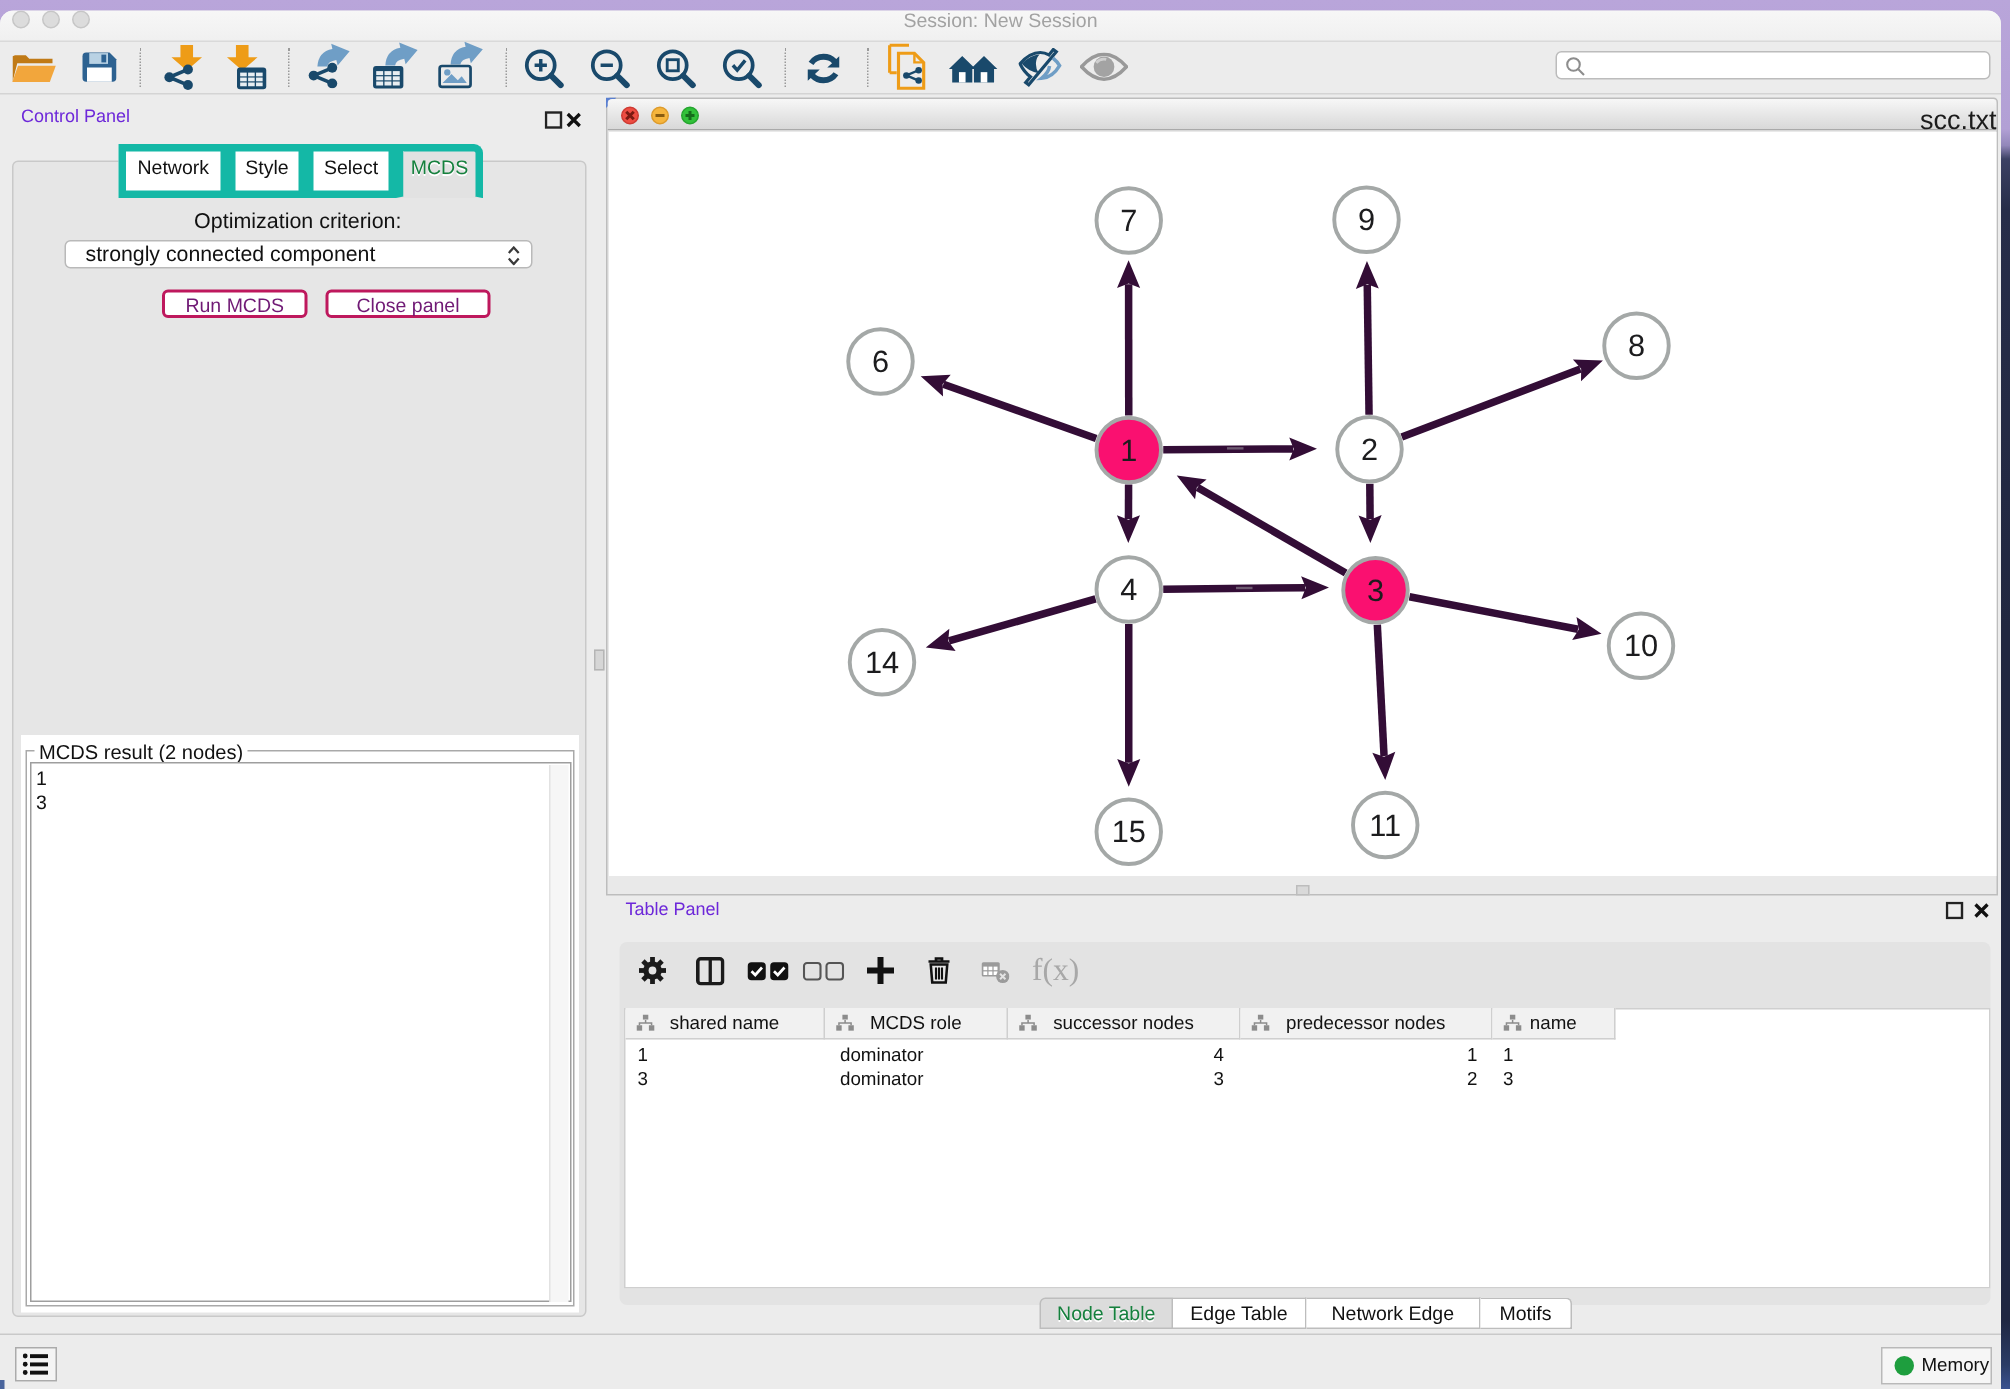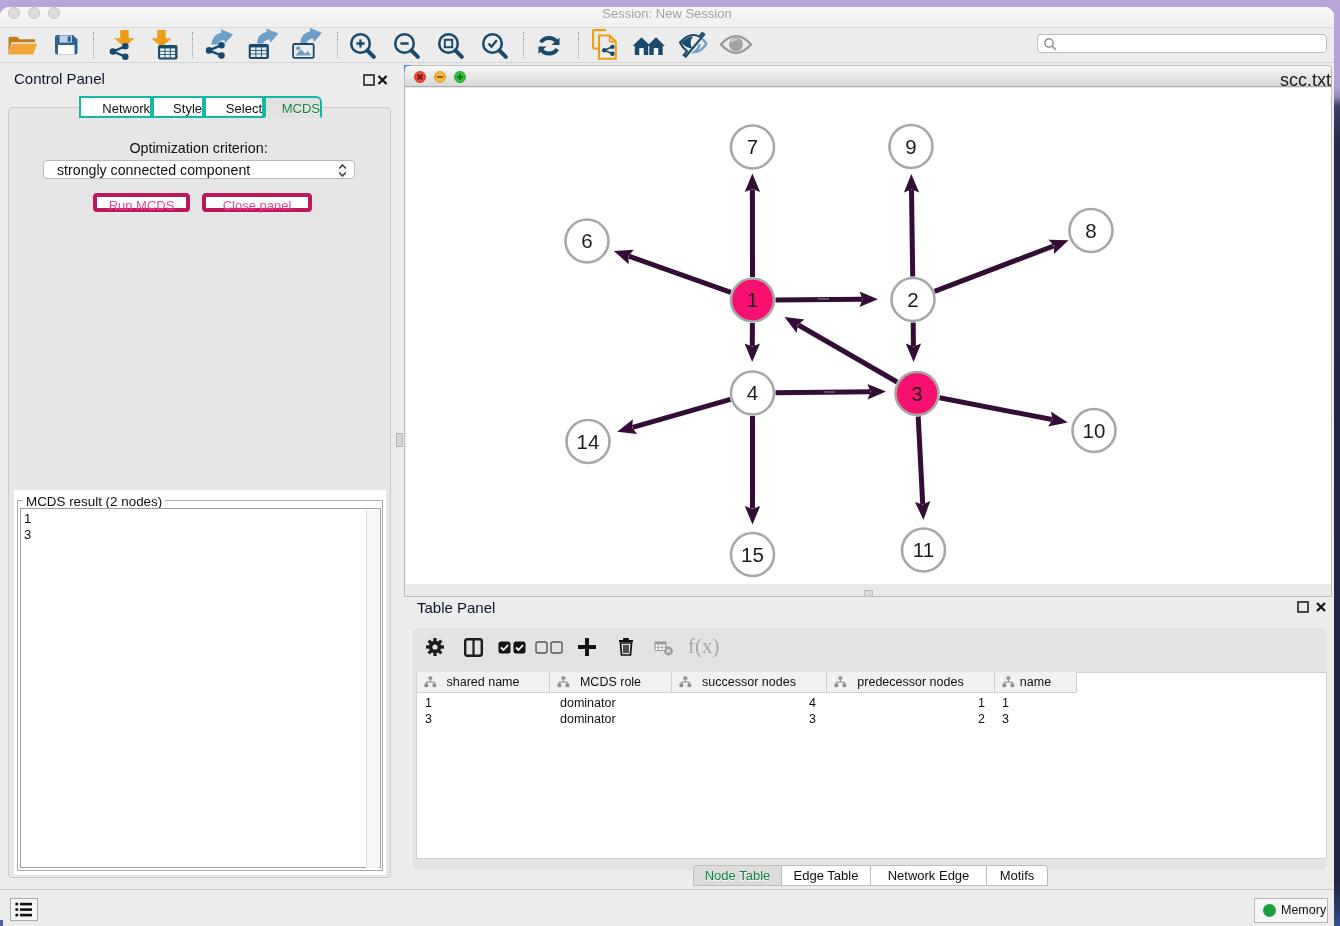--- a/index.html
+++ b/index.html
@@ -10,30 +10,30 @@
   background:linear-gradient(#f7f7f7,#f0f0f0); border-bottom:1px solid #d9d9d9; }
 .tl { position:absolute; top:0px; width:12px; height:12px; border-radius:50%;
   background:#dcdcdc; border:1px solid #c6c6c6; }
 .apptitle { position:absolute; top:-1px; left:0; width:100%; text-align:center;
   font-size:13px; color:#a2a2a2; }
 .toolbar { position:absolute; left:0; top:21px; width:100%; height:35px;
   background:#ececec; border-bottom:1px solid #d4d4d4; }
 .tsep { position:absolute; top:4px; height:26px; border-left:1px dotted #9a9a9a; }
 .search { position:absolute; left:1037px; top:6px; width:290px; height:19px;
   background:#fff; border:1px solid #bcbcbc; border-radius:4px; }
-.paneltitle { position:absolute; font-size:15px; color:#0f172a; }
-.tab { position:absolute; top:89px; height:22px; background:#fff; border:2px solid #14b8a6;
-  font-size:13px; color:#111; text-align:right; line-height:21px; }
+.paneltitle { position:absolute; font-size:12px; color:#6d28d9; }
+.tab { position:absolute; top:89px; height:36px; background:#fff; border:5px solid #14b8a6;
+  font-size:13px; color:#111; text-align:center; line-height:21px; }
 .btab { position:absolute; top:858px; height:21px; background:#fff; border:1px solid #bdbdbd;
   font-size:13px; color:#111; text-align:center; line-height:20px; border-radius:4px 4px 0 0; }
 .etched { color:#15803d; text-shadow:0 1px 0 #ffffff; }
 #cpanel { position:absolute; left:8px; top:100px; width:383px; height:771px;
   background:#e6e6e6; border:1px solid #c9c9c9; border-radius:4px; }
-.button { position:absolute; background:#fff; border:4px solid #be185d; border-radius:4px;
-  font-size:13px; color:#ec4899; text-align:center; }
+.button { position:absolute; background:#fff; border:2px solid #be185d; border-radius:4px;
+  font-size:13px; color:#701a75; text-align:center;margin-left:15px; }
 #netwin { position:absolute; left:404px; top:58px; width:928px; height:532px;
   background:#e9e9e9; border:1px solid #bdbdbd; border-radius:3px 3px 0 0; }
 #nettitle { position:absolute; left:0; top:0; width:100%; height:21px; border-radius:3px 3px 0 0;
   background:linear-gradient(#f7f7f7,#d8d8d8); border-bottom:1px solid #a9a9a9; }
 .light { position:absolute; top:4.5px; width:12px; height:12px; border-radius:50%; }
 #canvas { position:absolute; left:1px; top:22px; width:925px; height:496px; background:#fff; }
 #tpanel { position:absolute; left:413px; top:621px; width:914px; height:242px;
   background:#e3e3e3; border-radius:5px; }
 #ttable { position:absolute; left:416px; top:665px; width:911px; height:187px; background:#fff;
   border:1px solid #cfcfcf; }

